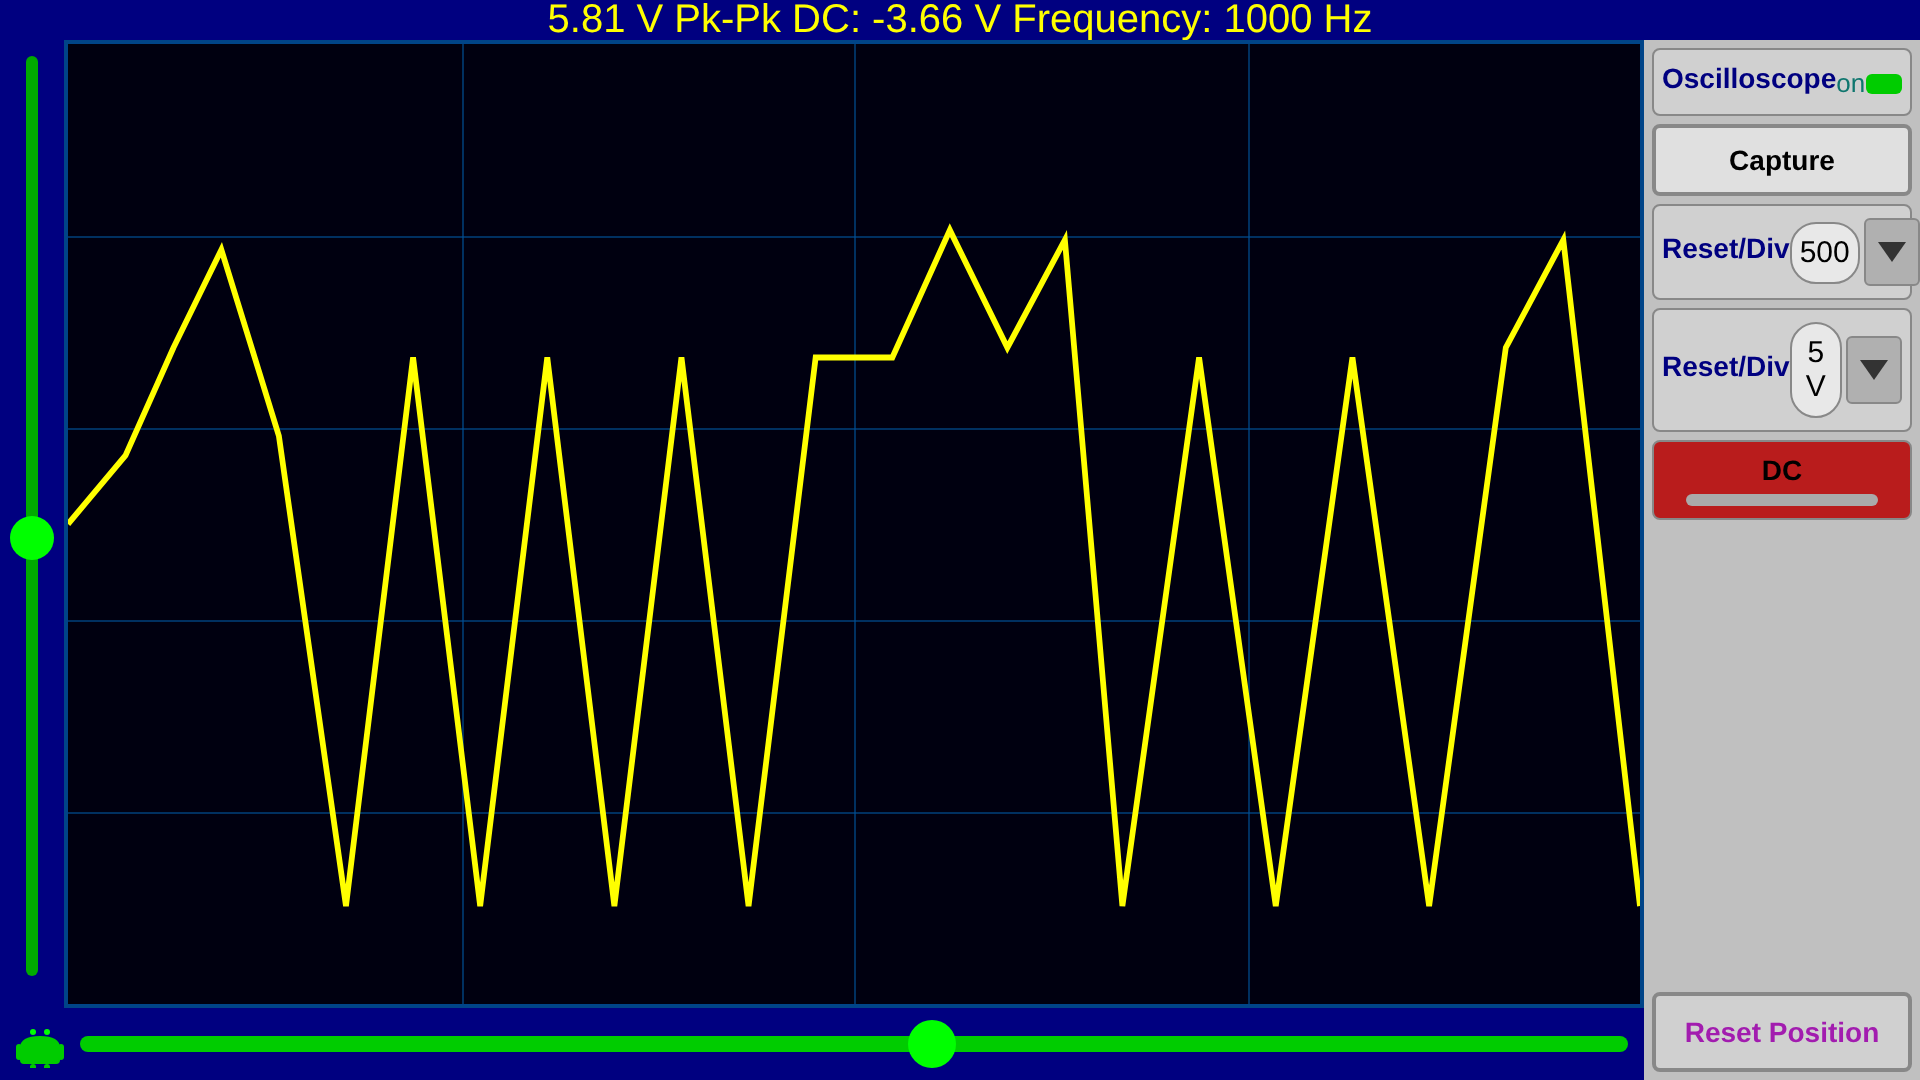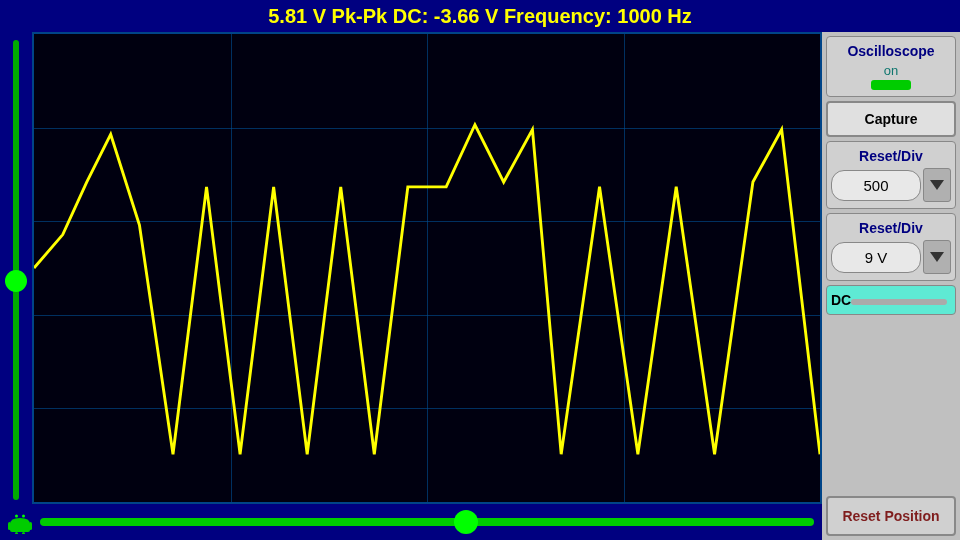--- a/index.html
+++ b/index.html
@@ -12,23 +12,23 @@
       overflow: hidden;
       font-family: Arial, sans-serif;
     }
 
     
     .top-bar {
       background: #000080;
       color: #ffff00;
       text-align: center;
       font-size: 20px;
-      font-weight: bold;
+      font-weight: normal;
       padding: 4px 0;
-      height: 32px;
+      height: 20px;
       display: flex;
       align-items: center;
       justify-content: center;
       flex-shrink: 0;
     }
 
     
     .main-content {
       display: flex;
       flex: 1;
@@ -164,21 +164,20 @@
       padding: 4px;
       gap: 4px;
       flex-shrink: 0;
     }
 
     .panel-section {
       background: #d0d0d0;
       border: 1px solid #888;
       border-radius: 4px;
       display: flex;
-      flex-direction: column;
       align-items: center;
       padding: 6px 4px;
     }
 
     .section-title {
       font-size: 14px;
       font-weight: bold;
       color: #000080;
       margin-bottom: 4px;
     }
@@ -228,25 +227,25 @@
       border: 1px solid #888;
       border-radius: 3px;
       display: flex;
       align-items: center;
       justify-content: center;
       cursor: pointer;
       flex-shrink: 0;
     }
 
     .dc-section {
-      background: #5eead4;
+      background: #b91c1c;
       border: 1px solid #888;
       border-radius: 4px;
       display: flex;
-      flex-direction: row;
+      flex-direction: column;
       align-items: center;
       padding: 6px 4px;
     }
 
     .dc-label {
       font-size: 14px;
       font-weight: bold;
       color: #000;
     }
 
@@ -258,21 +257,21 @@
       margin-top: 4px;
     }
 
     .reset-btn {
       background: #d0d0d0;
       border: 2px solid #888;
       border-radius: 4px;
       padding: 10px 8px;
       font-size: 14px;
       font-weight: bold;
-      color: #7f1d1d;
+      color: #a21caf;
       cursor: pointer;
       width: 100%;
       text-align: center;
       margin-top: auto;
     }
   </style>
 </head>
 <body>
 
 <div class="top-bar">
@@ -350,21 +349,21 @@
           <svg width="14" height="10" viewBox="0 0 14 10">
             <polygon points="0,0 14,0 7,10" fill="#333"></polygon>
           </svg>
         </div>
       </div>
     </div>
 
     <div class="panel-section">
       <span class="section-title">Reset/Div</span>
       <div class="dropdown-row">
-        <div class="dropdown-value">9 V</div>
+        <div class="dropdown-value">5 V</div>
         <div class="dropdown-arrow">
           <svg width="14" height="10" viewBox="0 0 14 10">
             <polygon points="0,0 14,0 7,10" fill="#333"></polygon>
           </svg>
         </div>
       </div>
     </div>
 
     <div class="dc-section">
       <span class="dc-label">DC</span>

